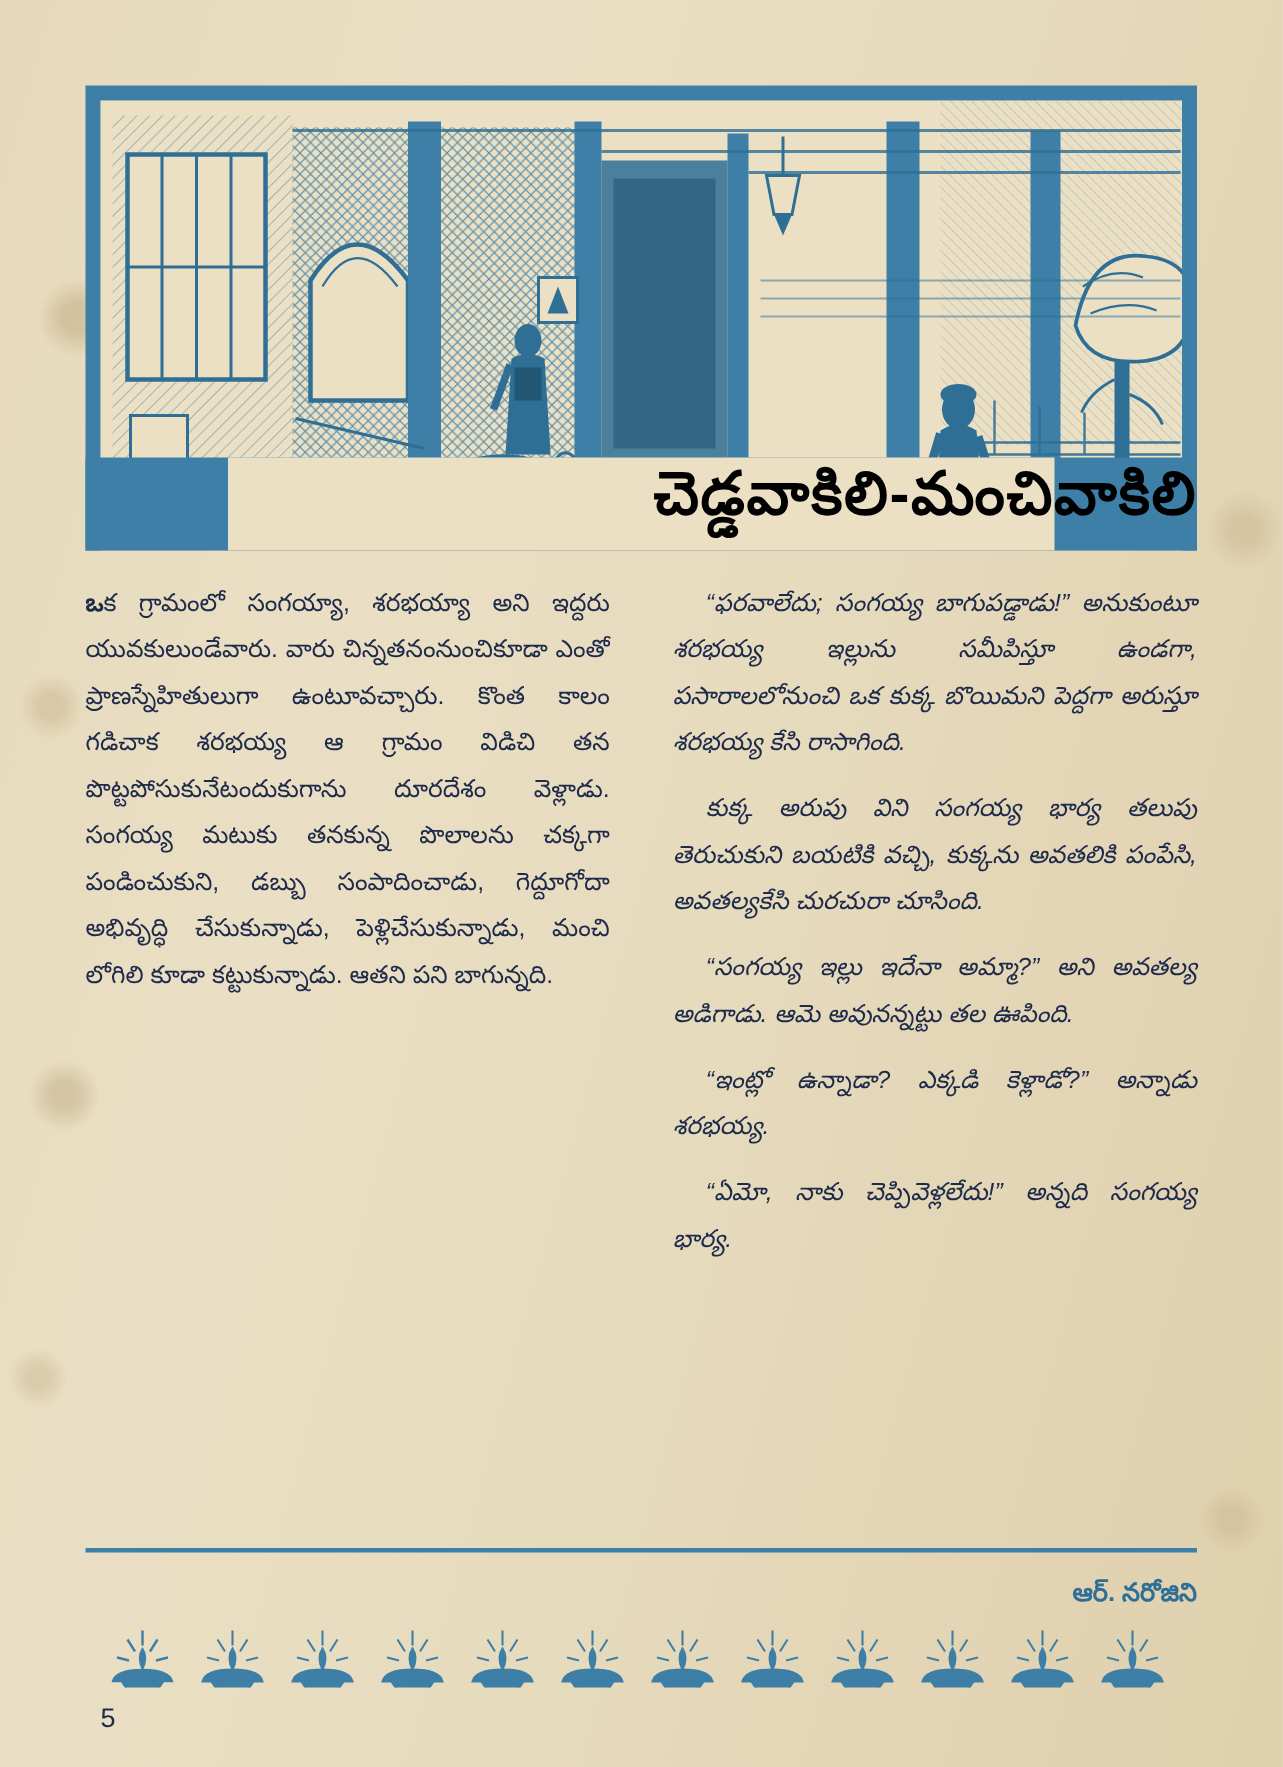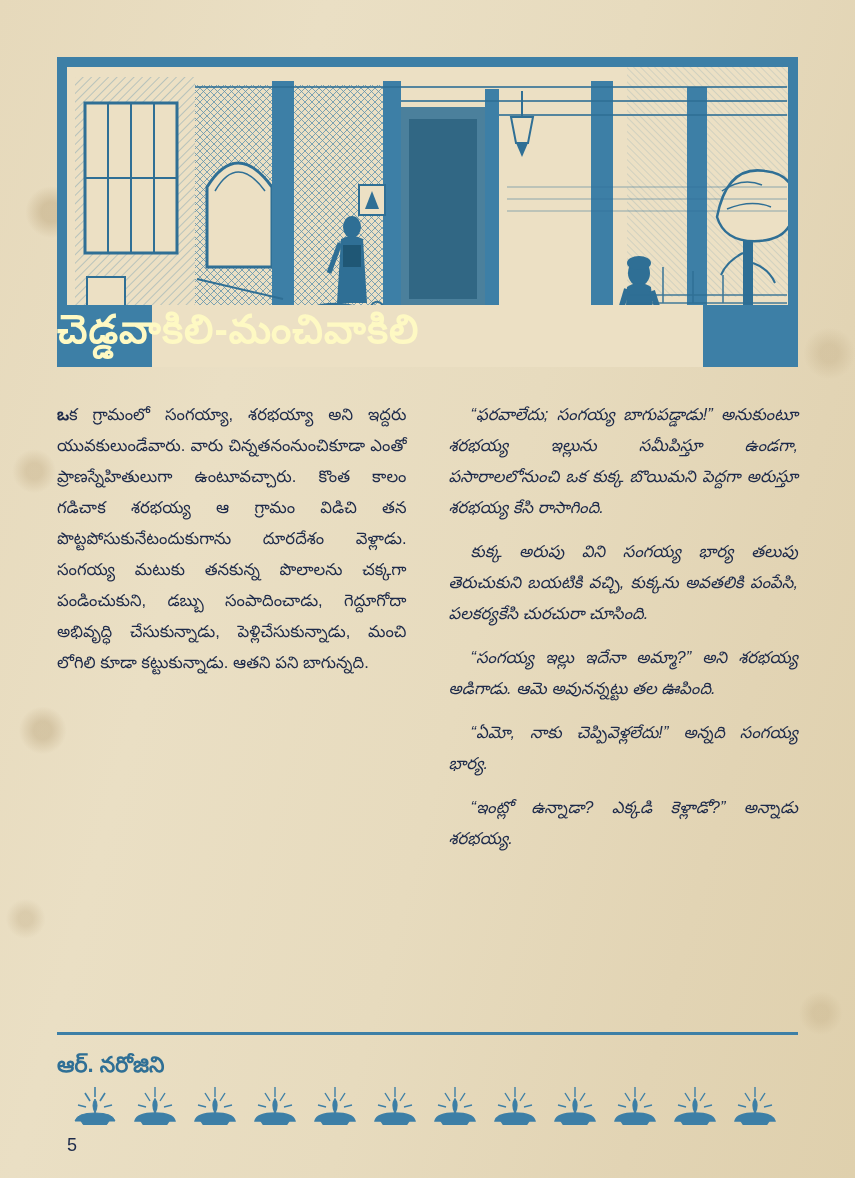--- a/index.html
+++ b/index.html
@@ -75,68 +75,68 @@
     left: 95px;
     right: 95px;
     top: 0;
     bottom: 0;
     background: #ece0c4;
   }
   .title-text {
     position: absolute;
     left: 0; right: 0; top: 50%;
     transform: translateY(-52%);
-    text-align: left;
+    text-align: right;
     font-family: "Liberation Sans", sans-serif;
     font-size: 40px;
     font-weight: bold;
-    color: #fef9c3;
+    color: #000000;
     letter-spacing: 1px;
     white-space: nowrap;
   }
   
   .columns {
     position: absolute;
     top: 330px;
     left: 0;
     width: 741px;
     height: 610px;
     display: flex;
     gap: 42px;
   }
   .col {
     width: 350px;
     color: #1d2a4a;
     font-size: 16.5px;
     line-height: 31px;
   }
   .col p {
-    margin: 12px 0 0 0;
+    margin: 0 0 0 0;
     text-align: justify;
     text-justify: inter-word;
   }
   .col p + p { margin-top: 13px; }
   .indent { text-indent: 22px; font-style: italic; }
   .first-bold::first-letter { font-weight: bold; }
   
   .rule {
     position: absolute;
     left: 0;
     top: 975px;
     width: 741px;
     height: 3px;
     background: #3d7fa6;
   }
   .byline {
     position: absolute;
     left: 0;
     top: 995px;
     width: 741px;
-    text-align: left;
-    font-size: 22px;
+    text-align: right;
+    font-size: 17px;
     color: #2f6f95;
     font-weight: bold;
   }
   .lamp-row {
     position: absolute;
     left: 0;
     top: 1022px;
     width: 741px;
     height: 46px;
   }
@@ -286,24 +286,24 @@
         <div class="title-text">చెడ్డవాకిలి-మంచివాకిలి</div>
       </div>
     </div>
 
     <div class="columns">
       <div class="col">
         <p class="first-bold">ఒక గ్రామంలో సంగయ్యా, శరభయ్యా అని ఇద్దరు యువకులుండేవారు. వారు చిన్నతనంనుంచికూడా ఎంతో ప్రాణస్నేహితులుగా ఉంటూవచ్చారు. కొంత కాలం గడిచాక శరభయ్య ఆ గ్రామం విడిచి తన పొట్టపోసుకునేటందుకుగాను దూరదేశం వెళ్లాడు. సంగయ్య మటుకు తనకున్న పొలాలను చక్కగా పండించుకుని, డబ్బు సంపాదించాడు, గెద్దూగోదా అభివృద్ధి చేసుకున్నాడు, పెళ్లిచేసుకున్నాడు, మంచి లోగిలి కూడా కట్టుకున్నాడు. ఆతని పని బాగున్నది.</p>
       </div>
       <div class="col">
         <p class="indent">“ఫరవాలేదు; సంగయ్య బాగుపడ్డాడు!” అనుకుంటూ శరభయ్య ఇల్లును సమీపిస్తూ ఉండగా, పసారాలలోనుంచి ఒక కుక్క బొయిమని పెద్దగా అరుస్తూ శరభయ్య కేసి రాసాగింది.</p>
-        <p class="indent">కుక్క అరుపు విని సంగయ్య భార్య తలుపు తెరుచుకుని బయటికి వచ్చి, కుక్కను అవతలికి పంపేసి, పలకర్యకేసి చురచురా చూసింది.</p>
-        <p class="indent">“సంగయ్య ఇల్లు ఇదేనా అమ్మా?” అని శరభయ్య అడిగాడు. ఆమె అవునన్నట్టు తల ఊపింది.</p>
+        <p class="indent">కుక్క అరుపు విని సంగయ్య భార్య తలుపు తెరుచుకుని బయటికి వచ్చి, కుక్కను అవతలికి పంపేసి, అవతల్యకేసి చురచురా చూసింది.</p>
+        <p class="indent">“సంగయ్య ఇల్లు ఇదేనా అమ్మా?” అని అవతల్య అడిగాడు. ఆమె అవునన్నట్టు తల ఊపింది.</p>
+        <p class="indent">“ఇంట్లో ఉన్నాడా? ఎక్కడి కెళ్లాడో?” అన్నాడు శరభయ్య.</p>
         <p class="indent">“ఏమో, నాకు చెప్పివెళ్లలేదు!” అన్నది సంగయ్య భార్య.</p>
-        <p class="indent">“ఇంట్లో ఉన్నాడా? ఎక్కడి కెళ్లాడో?” అన్నాడు శరభయ్య.</p>
       </div>
     </div>
 
     <div class="rule"></div>
     <div class="byline">ఆర్. నరోజిని</div>
 
     <div class="lamp-row">
       <svg width="741" height="46" viewBox="0 0 741 46">
         <g id="lampdef"></g>
         <g fill="#3d7fa6" stroke="#3d7fa6">

